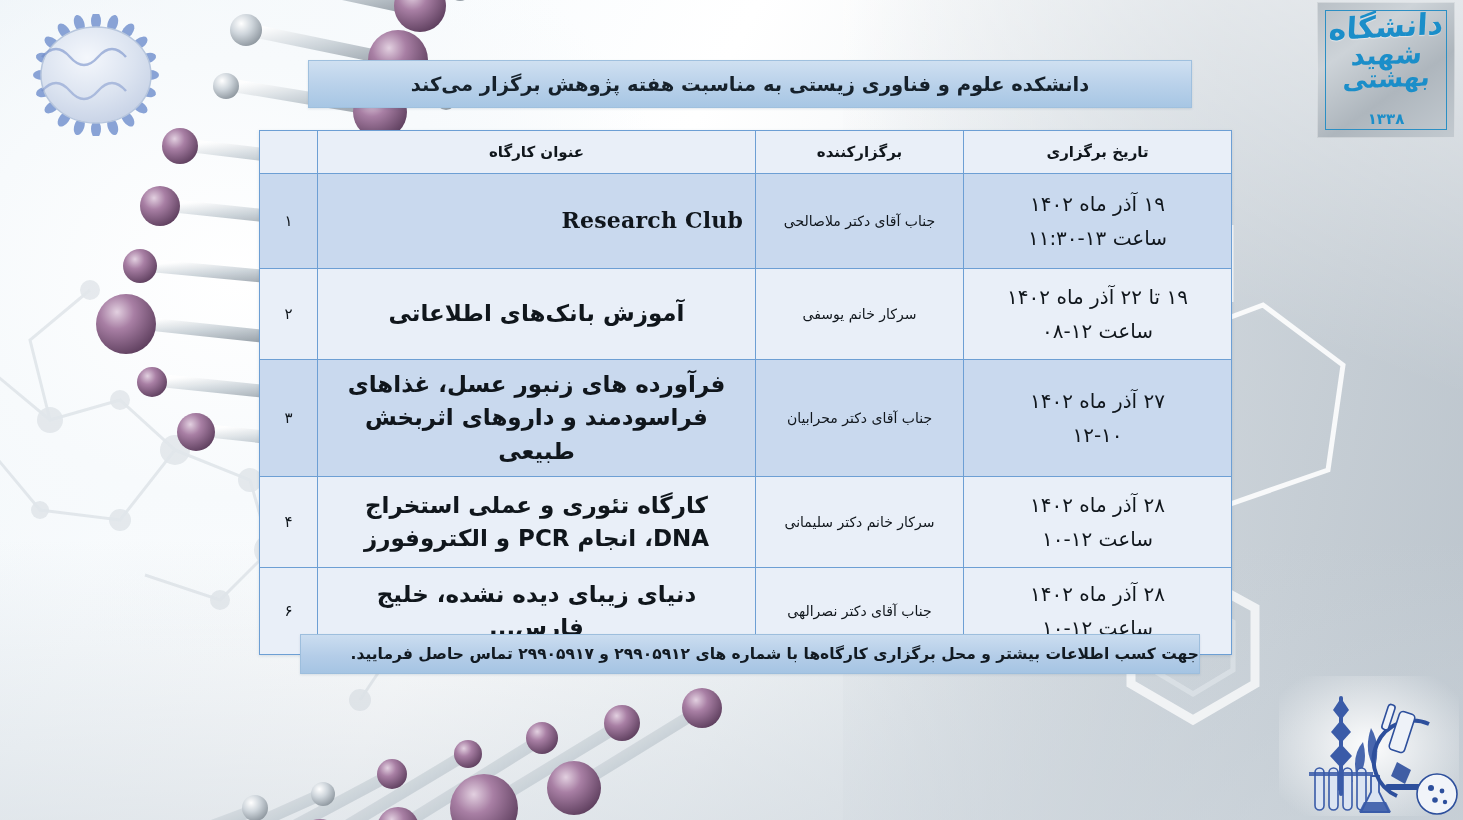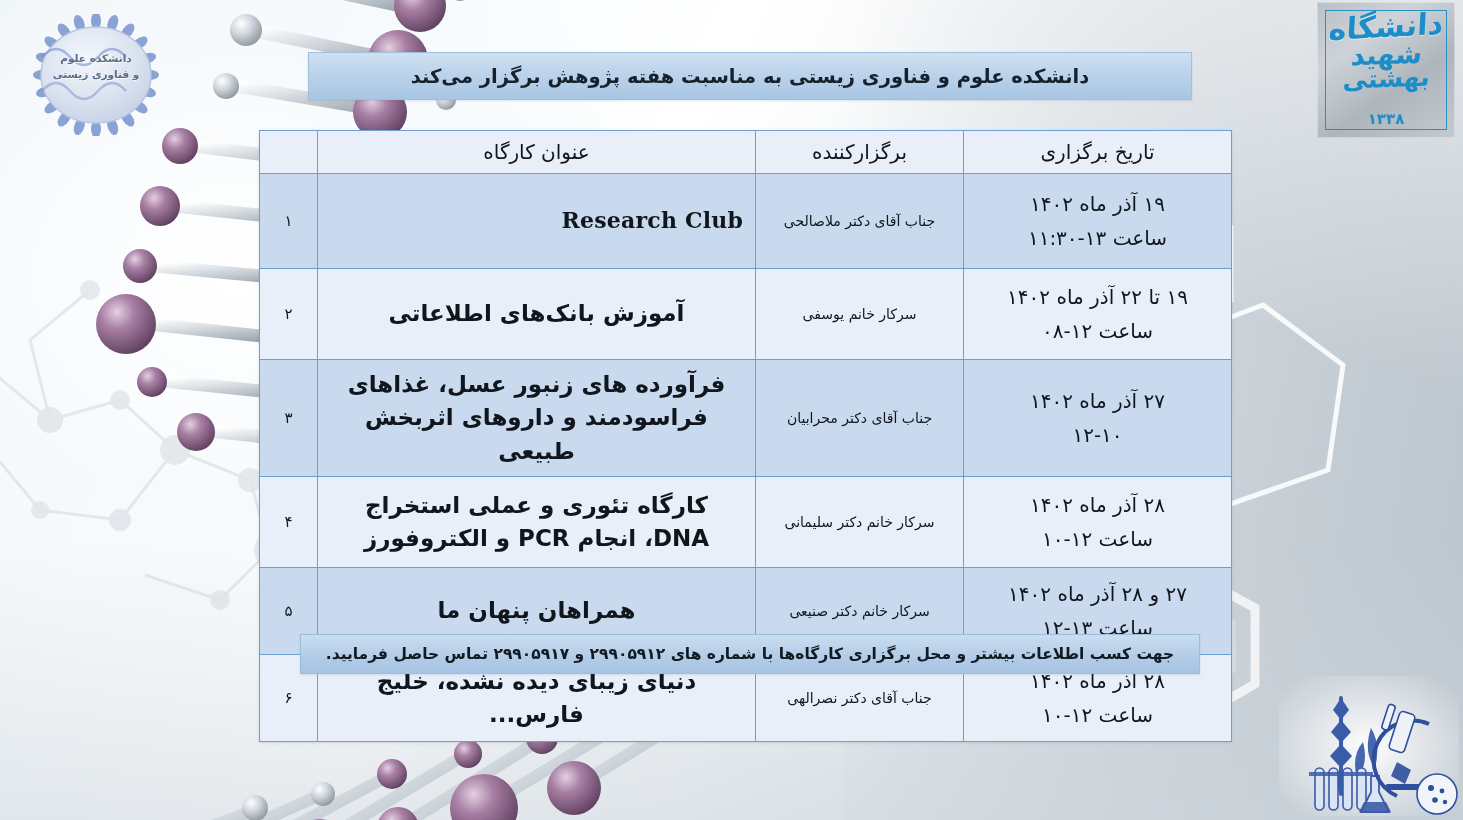--- a/index.html
+++ b/index.html
@@ -77,21 +77,21 @@
      transform:skewX(-5deg) rotate(-2deg);margin-top:-2px;}
   .uni-logo .calli .l3{font-size:25px;font-weight:700;line-height:1;letter-spacing:-1px;
      transform:skewX(-5deg) rotate(-2deg);margin-top:-3px;}
   .uni-logo .calli .yr{font-size:15px;font-weight:700;letter-spacing:1px;margin-top:18px;}
 
   
   .lab-icon{position:absolute;right:4px;bottom:4px;width:180px;height:140px;}
 
   
   .banner{
-    position:absolute;left:308px;top:52px;width:882px;height:46px;
+    position:absolute;left:308px;top:60px;width:882px;height:46px;
     background:linear-gradient(to bottom,#cfe0f1 0%, #b9d1ea 52%, #a7c6e4 100%);
     border:1px solid #9fc0de;
     display:flex;align-items:center;justify-content:center;
     box-shadow:0 1px 2px rgba(80,110,140,.16);
   }
   .banner-text{
     font-size:19.5px;font-weight:700;color:#16212b;
     font-family:"DejaVu Sans","Liberation Sans",sans-serif;
     white-space:nowrap;
   }
@@ -108,21 +108,21 @@
     text-align:center;vertical-align:middle;
     color:#10161c;
   }
   col.c-num{width:58px;}
   col.c-title{width:438px;}
   col.c-host{width:208px;}
   col.c-date{width:268px;}
 
   thead th{
     height:40px;background:#e9eff8;
-    font-size:20px;font-weight:400;
+    font-size:15px;font-weight:700;
   }
   thead th.blank{background:#e9eff8;}
 
   tbody tr.odd td{background:#c9d9ee;}
   tbody tr.even td{background:#e9eff8;}
 
   td.num{font-size:15px;font-weight:400;}
   td.title{
     font-size:23px;font-weight:700;line-height:1.45;padding:8px 12px;
   }
@@ -139,21 +139,21 @@
   tr.r3 td{height:78px;}
   tr.r4 td{height:74px;}
   tr.r5 td{height:70px;}
   tr.r6 td{height:70px;}
 
   
   .footer-note{
     position:absolute;left:300px;top:634px;width:898px;height:38px;
     background:linear-gradient(to bottom,#cbddf0 0%, #b4cde8 55%, #a5c4e3 100%);
     border:1px solid #9dbedd;
-    display:flex;align-items:center;justify-content:center;
+    display:flex;align-items:center;
     box-shadow:0 1px 2px rgba(80,110,140,.16);
   }
   .footer-text{
     font-size:15.5px;font-weight:600;color:#121a22;white-space:nowrap;
   }
 </style>
 </head>
 <body>
 
 <div id="poster">
@@ -319,24 +319,20 @@
           <use href="#spokes" transform="rotate(288)"></use>
           <use href="#spokes" transform="rotate(306)"></use>
           <use href="#spokes" transform="rotate(324)"></use>
           <use href="#spokes" transform="rotate(342)"></use>
         </g>
         <ellipse cx="0" cy="0" rx="55" ry="48" fill="url(#sealG)" stroke="#b7c6dd" stroke-width="1.5"></ellipse>
         <path d="M-54 -18 q14 -16 28 0 q14 16 28 0 q14 -16 28 0" fill="none" stroke="#6b86c4" stroke-width="2.5" opacity=".55"></path>
         <path d="M-54 16 q14 -16 28 0 q14 16 28 0 q14 -16 28 0" fill="none" stroke="#6b86c4" stroke-width="2.5" opacity=".45"></path>
       </g>
     </svg>
-    <div class="badge-label">
-      <div>دانشکده علوم</div>
-      <div>و فناوری زیستی</div>
-    </div>
   </div>
 
   <div class="uni-logo">
     <div class="frame"></div>
     <div class="calli">
       <div class="l1">دانشگاه</div>
       <div class="l2">شهید</div>
       <div class="l3">بهشتی</div>
       <div class="yr">۱۳۳۸</div>
     </div>
@@ -445,29 +441,20 @@
         </tr>
         <tr class="even r4">
           <td class="date">
             <span class="d1">۲۸ آذر ماه ۱۴۰۲</span>
             <span class="d2">ساعت ۱۲-۱۰</span>
           </td>
           <td class="host">سرکار خانم دکتر سلیمانی</td>
           <td class="title">کارگاه تئوری و عملی استخراج DNA، انجام PCR و الکتروفورز</td>
           <td class="num">۴</td>
         </tr>
-        <tr class="odd r5">
-          <td class="date">
-            <span class="d1">۲۷ و ۲۸ آذر ماه ۱۴۰۲</span>
-            <span class="d2">ساعت ۱۳-۱۲</span>
-          </td>
-          <td class="host">سرکار خانم دکتر صنیعی</td>
-          <td class="title">همراهان پنهان ما</td>
-          <td class="num">۵</td>
-        </tr>
         <tr class="even r6">
           <td class="date">
             <span class="d1">۲۸ آذر ماه ۱۴۰۲</span>
             <span class="d2">ساعت ۱۲-۱۰</span>
           </td>
           <td class="host">جناب آقای دکتر نصرالهی</td>
           <td class="title">دنیای زیبای دیده نشده، خلیج فارس...</td>
           <td class="num">۶</td>
         </tr>
       </tbody>

